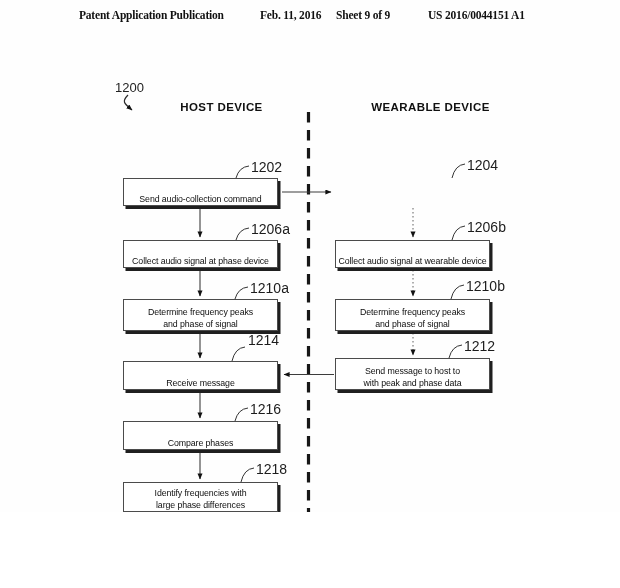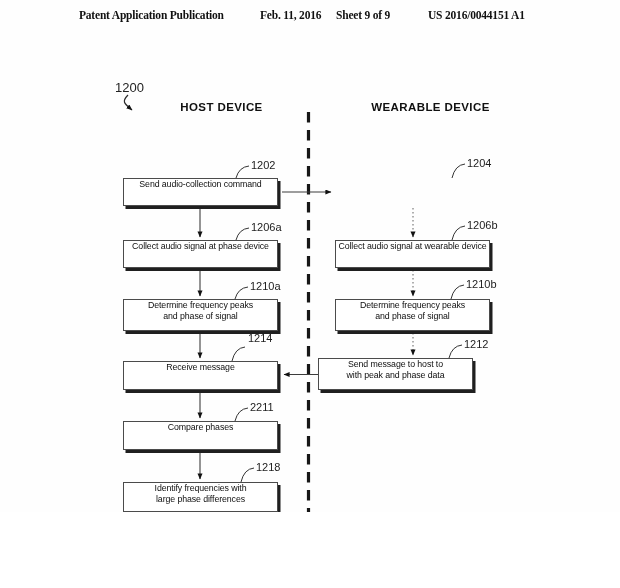--- a/index.html
+++ b/index.html
@@ -46,36 +46,36 @@
   }
   
   .box {
     position: absolute;
     box-sizing: border-box;
     width: 155px;
     background: #fff;
     border: 1px solid #4b4b4b;
     box-shadow: 2.5px 3px 0 #1f1f1f;
     display: flex;
-    align-items: flex-start;
+    align-items: flex-end;
     justify-content: center;
     text-align: center;
     z-index: 2;
   }
   .box span {
     font-size: 8.8px;
     letter-spacing: -0.1px;
     line-height: 1.3;
     white-space: pre;
     color: #0e0e0e;
   }
   
   .ref {
     position: absolute;
-    font-size: 11px;
+    font-size: 14px;
     color: #1c1c1c;
     white-space: pre;
     z-index: 3;
   }
   .connectors {
     position: absolute;
     left: 0; top: 0;
     z-index: 1;
   }
 </style>
@@ -160,30 +160,30 @@
 large phase differences</span>
   </div>
 
   <div class="box" style="left:335px; top:240px; height:28px">
     <span>Collect audio signal at wearable device</span>
   </div>
   <div class="box" style="left:335px; top:299px; height:32px">
     <span>Determine frequency peaks
 and phase of signal</span>
   </div>
-  <div class="box" style="left:318px; top:358px; height:32px">
+  <div class="box" style="left:335px; top:358px; height:32px">
     <span>Send message to host to
 with peak and phase data</span>
   </div>
 
   <div class="ref" style="left:251px; top:159px">1202</div>
   <div class="ref" style="left:467px; top:157px">1204</div>
   <div class="ref" style="left:251px; top:221px">1206a</div>
   <div class="ref" style="left:467px; top:219px">1206b</div>
   <div class="ref" style="left:250px; top:280px">1210a</div>
   <div class="ref" style="left:466px; top:278px">1210b</div>
   <div class="ref" style="left:248px; top:332px">1214</div>
   <div class="ref" style="left:464px; top:338px">1212</div>
-  <div class="ref" style="left:250px; top:401px">2211</div>
+  <div class="ref" style="left:250px; top:401px">1216</div>
   <div class="ref" style="left:256px; top:461px">1218</div>
   <div class="ref" style="left:250px; top:518px">1220</div>
 
 </div>
 
 </body></html>

